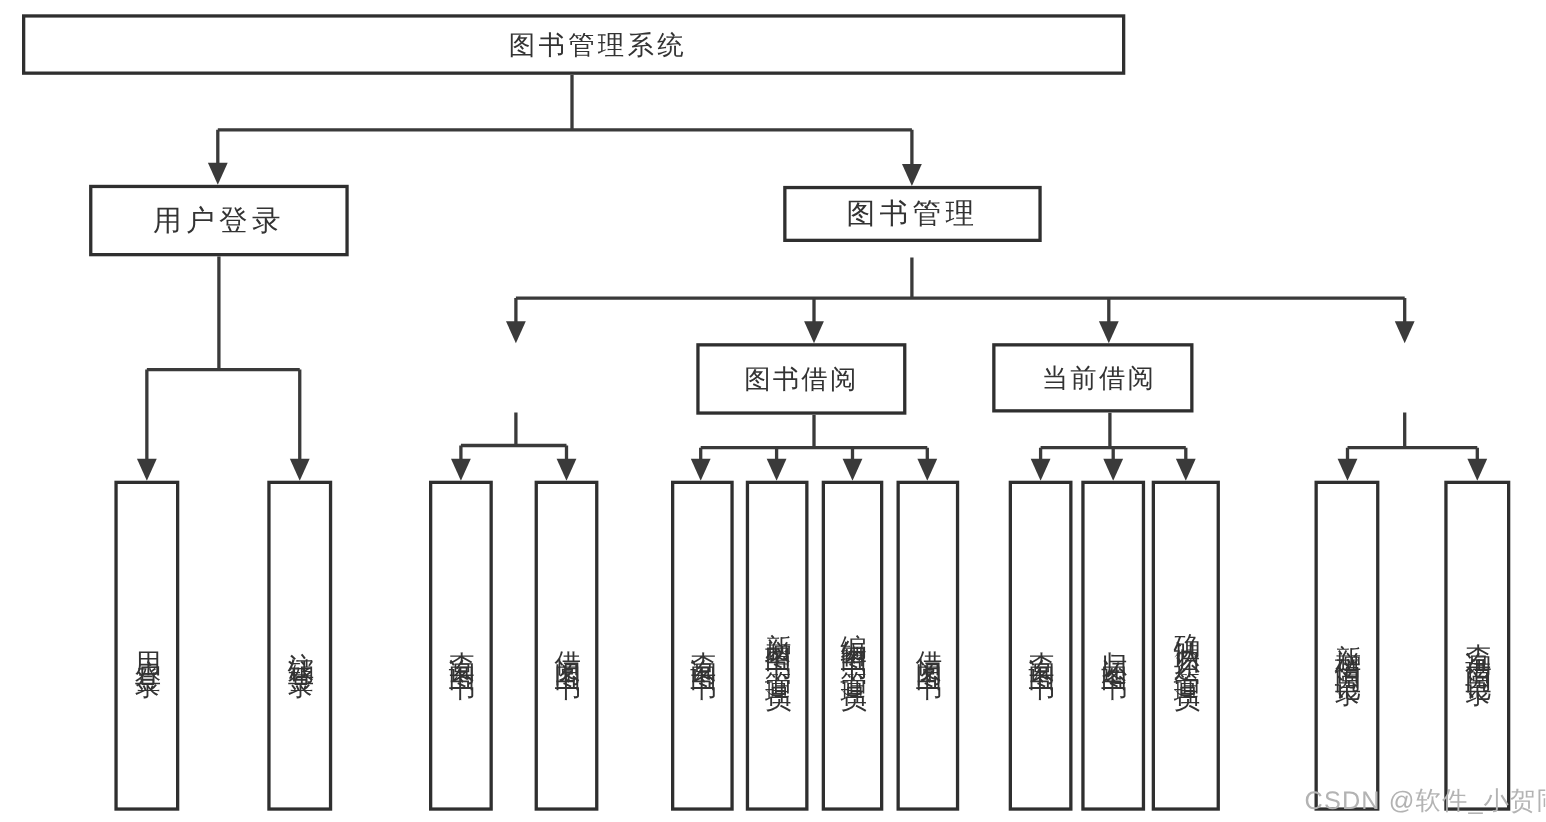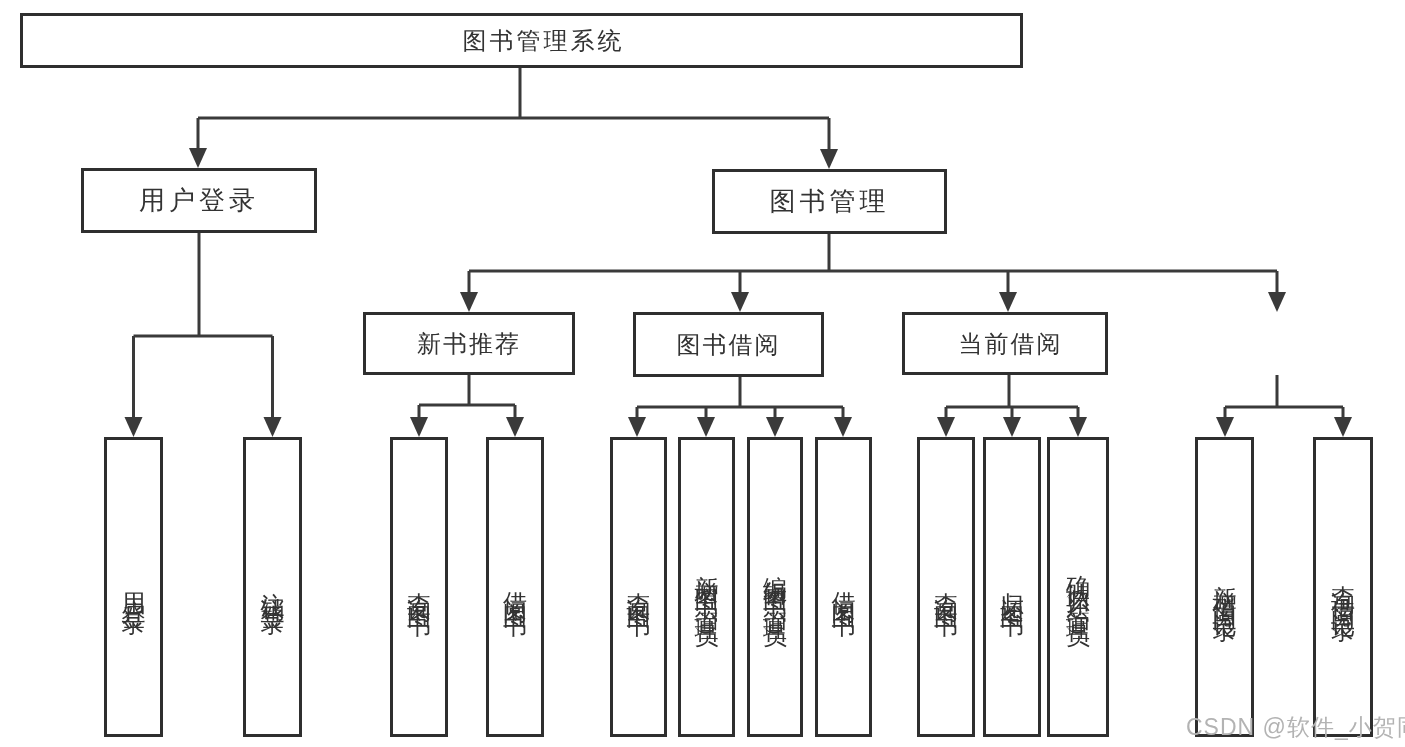--- a/index.html
+++ b/index.html
@@ -77,31 +77,28 @@
     </g>
   </svg>
 
   <div class="node lvl1" style="left:20px;top:13px;width:1003px;height:55px;padding-left:44px;">
     <span>图书管理系统</span>
   </div>
 
   <div class="node lvl2" style="left:81px;top:168px;width:236px;height:65px;">
     <span>用户登录</span>
   </div>
-  <div class="node lvl2" style="left:712px;top:169px;width:235px;height:65px;">
+  <div class="node lvl2" style="left:712px;top:169px;width:235px;height:51px;">
     <span>图书管理</span>
   </div>
 
-  <div class="node lvl3" style="left:363px;top:312px;width:212px;height:63px;">
-    <span>新书推荐</span>
-  </div>
   <div class="node lvl3" style="left:633px;top:312px;width:191px;height:65px;">
     <span>图书借阅</span>
   </div>
-  <div class="node lvl3" style="left:902px;top:312px;width:206px;height:63px;padding-left:11px;">
+  <div class="node lvl3" style="left:902px;top:312px;width:183px;height:63px;padding-left:11px;">
     <span>当前借阅</span>
   </div>
 
   <div class="leaf" style="left:104px;width:59px;">
     <span>用户登录</span>
   </div>
   <div class="leaf" style="left:243px;width:59px;">
     <span>注销登录</span>
   </div>
 

